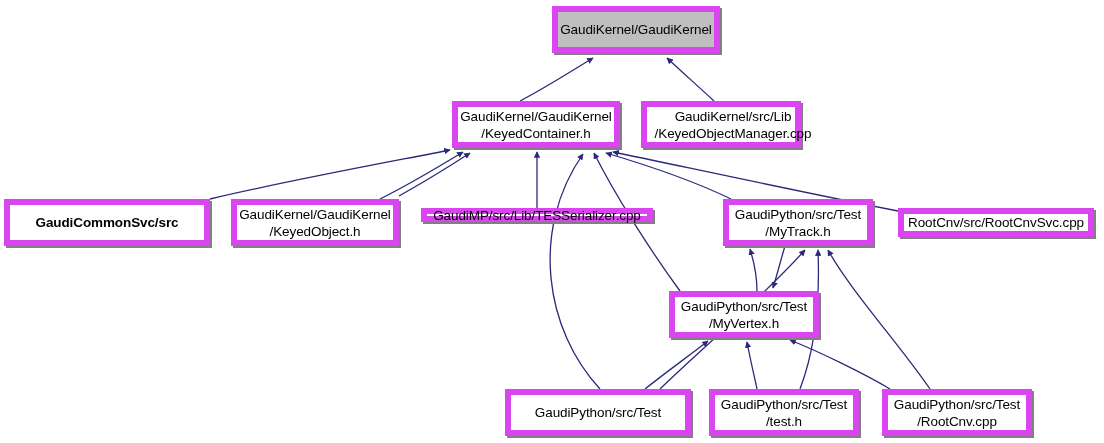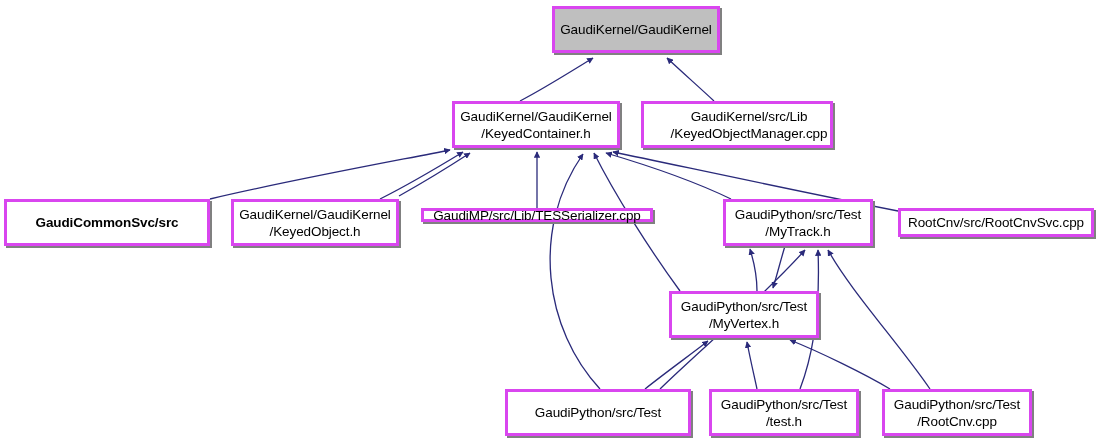--- a/index.html
+++ b/index.html
@@ -24,21 +24,21 @@
     left: 0;
     top: 0;
     width: 1104px;
     height: 443px;
     pointer-events: none;
   }
   .node {
     position: absolute;
     box-sizing: border-box;
     background: #ffffff;
-    border: 3px solid #d946ef;
+    border: 6px solid #d946ef;
     box-shadow: 2px 2px 0 0 #808080;
     display: flex;
     flex-direction: column;
     align-items: center;
     justify-content: center;
     text-align: center;
     color: #000000;
     font-size: 13.5px;
     line-height: 17px;
     letter-spacing: -0.1px;
@@ -78,21 +78,21 @@
         <path d="M 757,389 C 754,375 750,358 747,342" fill="none" stroke="#2a2a7a" stroke-width="1.3" marker-end="url(#arrow)"></path>
         <path d="M 890,389 C 865,374 820,352 790,340" fill="none" stroke="#2a2a7a" stroke-width="1.3" marker-end="url(#arrow)"></path>
         <path d="M 660,389 C 700,350 760,300 805,250" fill="none" stroke="#2a2a7a" stroke-width="1.3" marker-end="url(#arrow)"></path>
         <path d="M 800,389 C 815,350 820,300 818,250" fill="none" stroke="#2a2a7a" stroke-width="1.3" marker-end="url(#arrow)"></path>
         <path d="M 930,389 C 900,345 850,290 828,250" fill="none" stroke="#2a2a7a" stroke-width="1.3" marker-end="url(#arrow)"></path>
       </g>
   </svg>
   <div id="node-layer">
       <div class="node root" style="left: 552px; top: 6px; width: 168px; height: 47px;"><span class="line">GaudiKernel/GaudiKernel</span></div>
       <div class="node" style="left: 452px; top: 101px; width: 168px; height: 47px;"><span class="line">GaudiKernel/GaudiKernel</span><span class="line">/KeyedContainer.h</span></div>
-      <div class="node" style="left: 641px; top: 101px; width: 192px; height: 47px; padding-left: 24px;"><span class="line">GaudiKernel/src/Lib</span><span class="line">/KeyedObjectManager.cpp</span></div>
+      <div class="node" style="left: 641px; top: 101px; width: 160px; height: 47px; padding-left: 24px;"><span class="line">GaudiKernel/src/Lib</span><span class="line">/KeyedObjectManager.cpp</span></div>
       <div class="node" style="left: 4px; top: 199px; width: 206px; height: 47px; font-weight: bold;"><span class="line">GaudiCommonSvc/src</span></div>
       <div class="node" style="left: 231px; top: 199px; width: 168px; height: 47px;"><span class="line">GaudiKernel/GaudiKernel</span><span class="line">/KeyedObject.h</span></div>
       <div class="node" style="left: 421px; top: 208px; width: 232px; height: 14px;"><span class="line">GaudiMP/src/Lib/TESSerializer.cpp</span></div>
       <div class="node" style="left: 723px; top: 199px; width: 150px; height: 47px;"><span class="line">GaudiPython/src/Test</span><span class="line">/MyTrack.h</span></div>
       <div class="node" style="left: 898px; top: 208px; width: 196px; height: 29px;"><span class="line">RootCnv/src/RootCnvSvc.cpp</span></div>
       <div class="node" style="left: 669px; top: 291px; width: 150px; height: 47px;"><span class="line">GaudiPython/src/Test</span><span class="line">/MyVertex.h</span></div>
       <div class="node" style="left: 505px; top: 389px; width: 186px; height: 47px;"><span class="line">GaudiPython/src/Test</span></div>
       <div class="node" style="left: 709px; top: 389px; width: 150px; height: 47px;"><span class="line">GaudiPython/src/Test</span><span class="line">/test.h</span></div>
       <div class="node" style="left: 882px; top: 389px; width: 150px; height: 47px;"><span class="line">GaudiPython/src/Test</span><span class="line">/RootCnv.cpp</span></div>
     </div>

